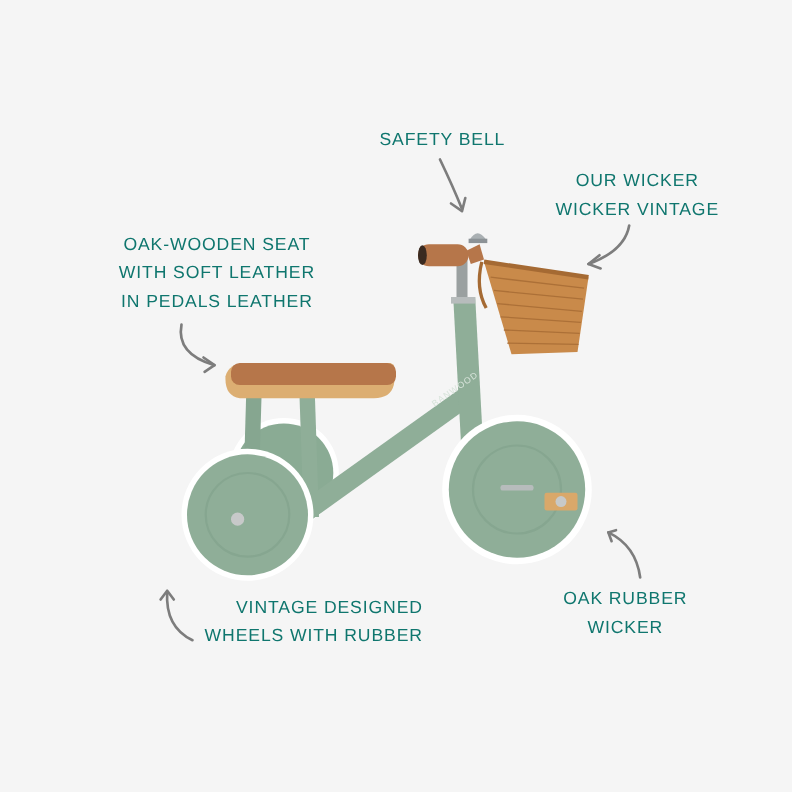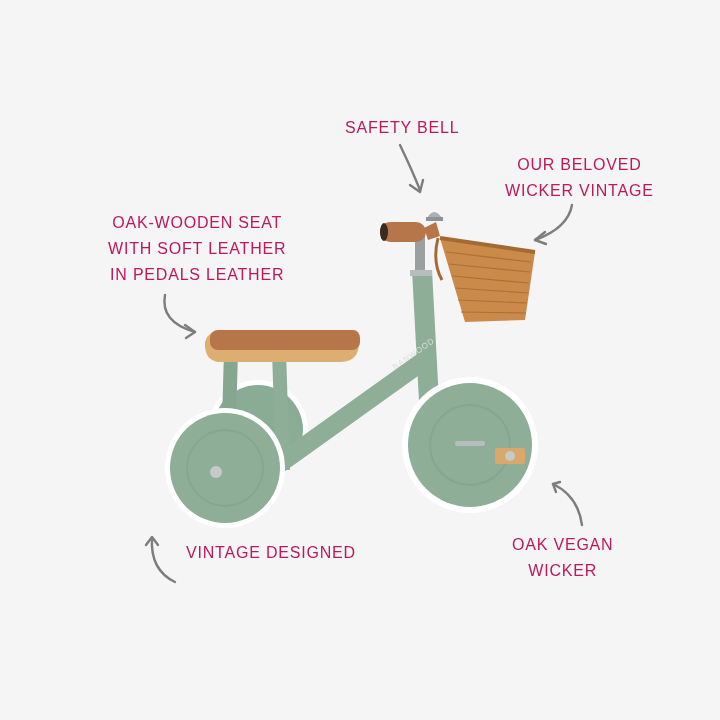--- a/index.html
+++ b/index.html
@@ -1,17 +1,17 @@
 <!DOCTYPE html>
 <html><head>
   <meta charset="utf-8">
   <style>
     html, body { margin: 0; padding: 0; }
     body { width: 720px; height: 720px; background: #f5f5f5; position: relative; overflow: hidden; font-family: "Liberation Sans", sans-serif; }
-    .label { position: absolute; color: #be185d; font-size: 16px; letter-spacing: 0.8px; text-align: center; line-height: 26px; white-space: nowrap; }
+    .label { position: absolute; color: #0f766e; font-size: 16px; letter-spacing: 0.8px; text-align: center; line-height: 26px; white-space: nowrap; }
     .label div { display: block; }
     svg.art { position: absolute; left: 0; top: 0; }
     .arrow path { fill: none; stroke: #7d7d7d; stroke-width: 2.4; stroke-linecap: round; stroke-linejoin: round; }
   </style>
 </head>
 <body>
 
 <svg class="art" width="720" height="720" viewBox="0 0 720 720">
 
   <g>
@@ -102,30 +102,31 @@
     <path d="M175 582 Q150 570 152 538"></path>
     <path d="M146 545 L152 537 L158 545"></path>
   </g>
 </svg>
 
 <div class="label" style="left:345px; top:115px;">
   <div>SAFETY BELL</div>
 </div>
 
 <div class="label" style="left:505px; top:152px;">
-  <div>OUR BELOVED</div>
+  <div>OUR WICKER</div>
   <div>WICKER VINTAGE</div>
 </div>
 
 <div class="label" style="left:75px; top:210px;margin-left:33px;">
   <div>OAK-WOODEN SEAT</div>
   <div>WITH SOFT LEATHER</div>
   <div>IN PEDALS LEATHER</div>
 </div>
 
 <div class="label" style="left:512px; top:532px;">
-  <div>OAK VEGAN</div>
+  <div>OAK RUBBER</div>
   <div>WICKER</div>
 </div>
 
 <div class="label" style="left:186px; top:540px;text-align:right;">
   <div>VINTAGE DESIGNED</div>
+  <div>WHEELS WITH RUBBER</div>
 </div>
 
 </body></html>

